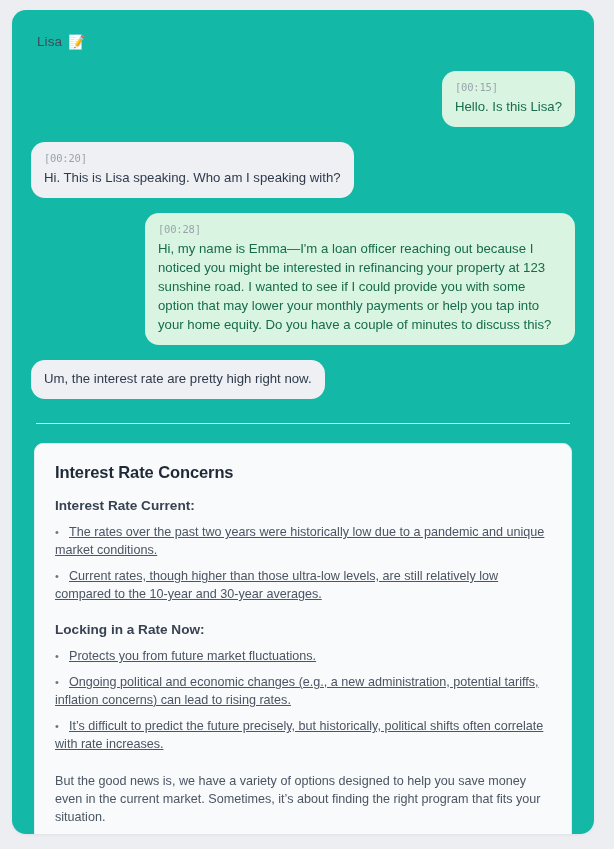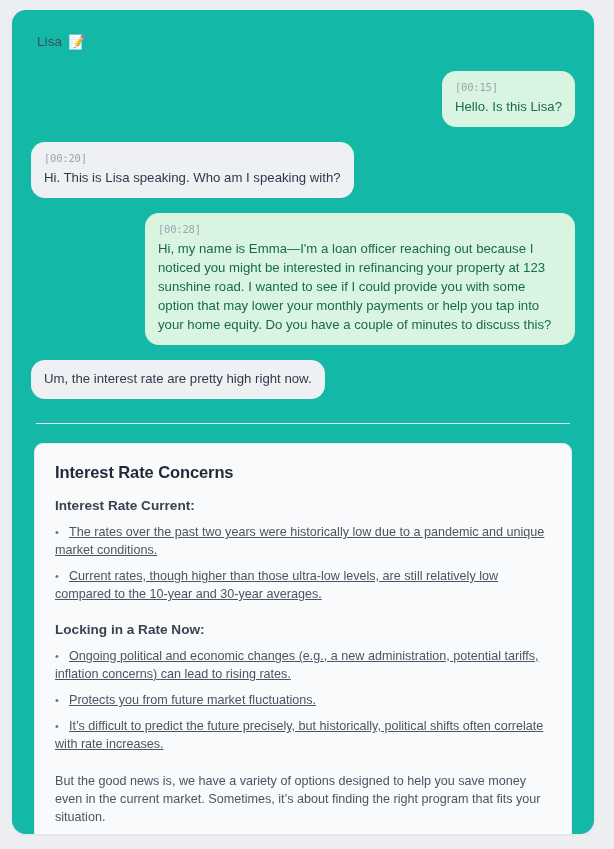--- a/index.html
+++ b/index.html
@@ -195,24 +195,24 @@
           <span class="dot">•</span><span>The rates over the past two years were historically low due to a pandemic and unique market conditions.</span>
         </li>
         <li>
           <span class="dot">•</span><span>Current rates, though higher than those ultra-low levels, are still relatively low compared to the 10-year and 30-year averages.</span>
         </li>
       </ul>
 
       <div class="section-title second">Locking in a Rate Now:</div>
       <ul class="bullets">
         <li>
+          <span class="dot">•</span><span>Protects you from future market fluctuations.</span>
+        </li>
+        <li>
           <span class="dot">•</span><span>Ongoing political and economic changes (e.g., a new administration, potential tariffs, inflation concerns) can lead to rising rates.</span>
-        </li>
-        <li>
-          <span class="dot">•</span><span>Protects you from future market fluctuations.</span>
         </li>
         <li>
           <span class="dot">•</span><span>It’s difficult to predict the future precisely, but historically, political shifts often correlate with rate increases.</span>
         </li>
       </ul>
 
       <p class="closing">But the good news is, we have a variety of options designed to help you save money even in the current market. Sometimes, it’s about finding the right program that fits your situation.</p>
     </div>
 
   </div>

